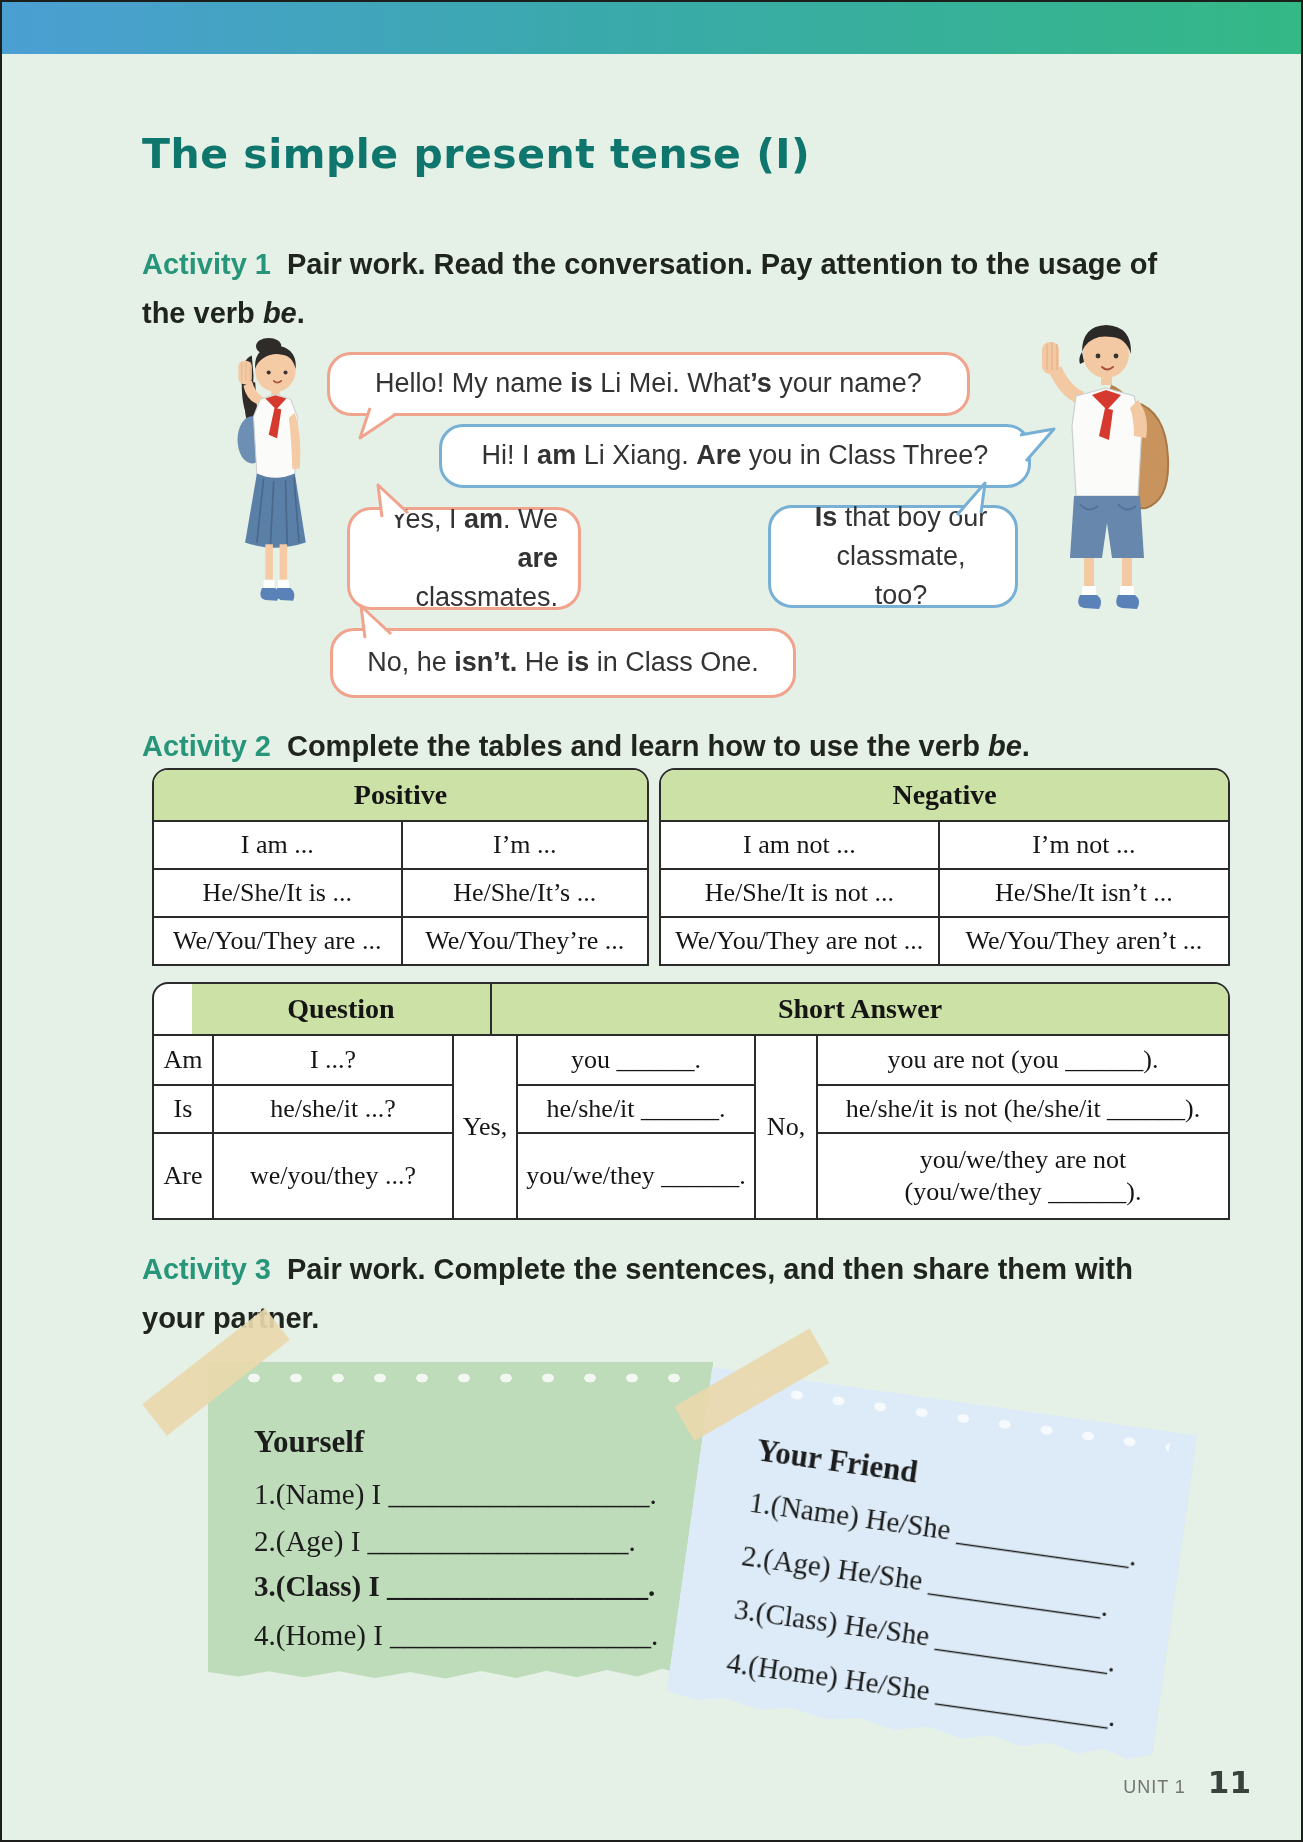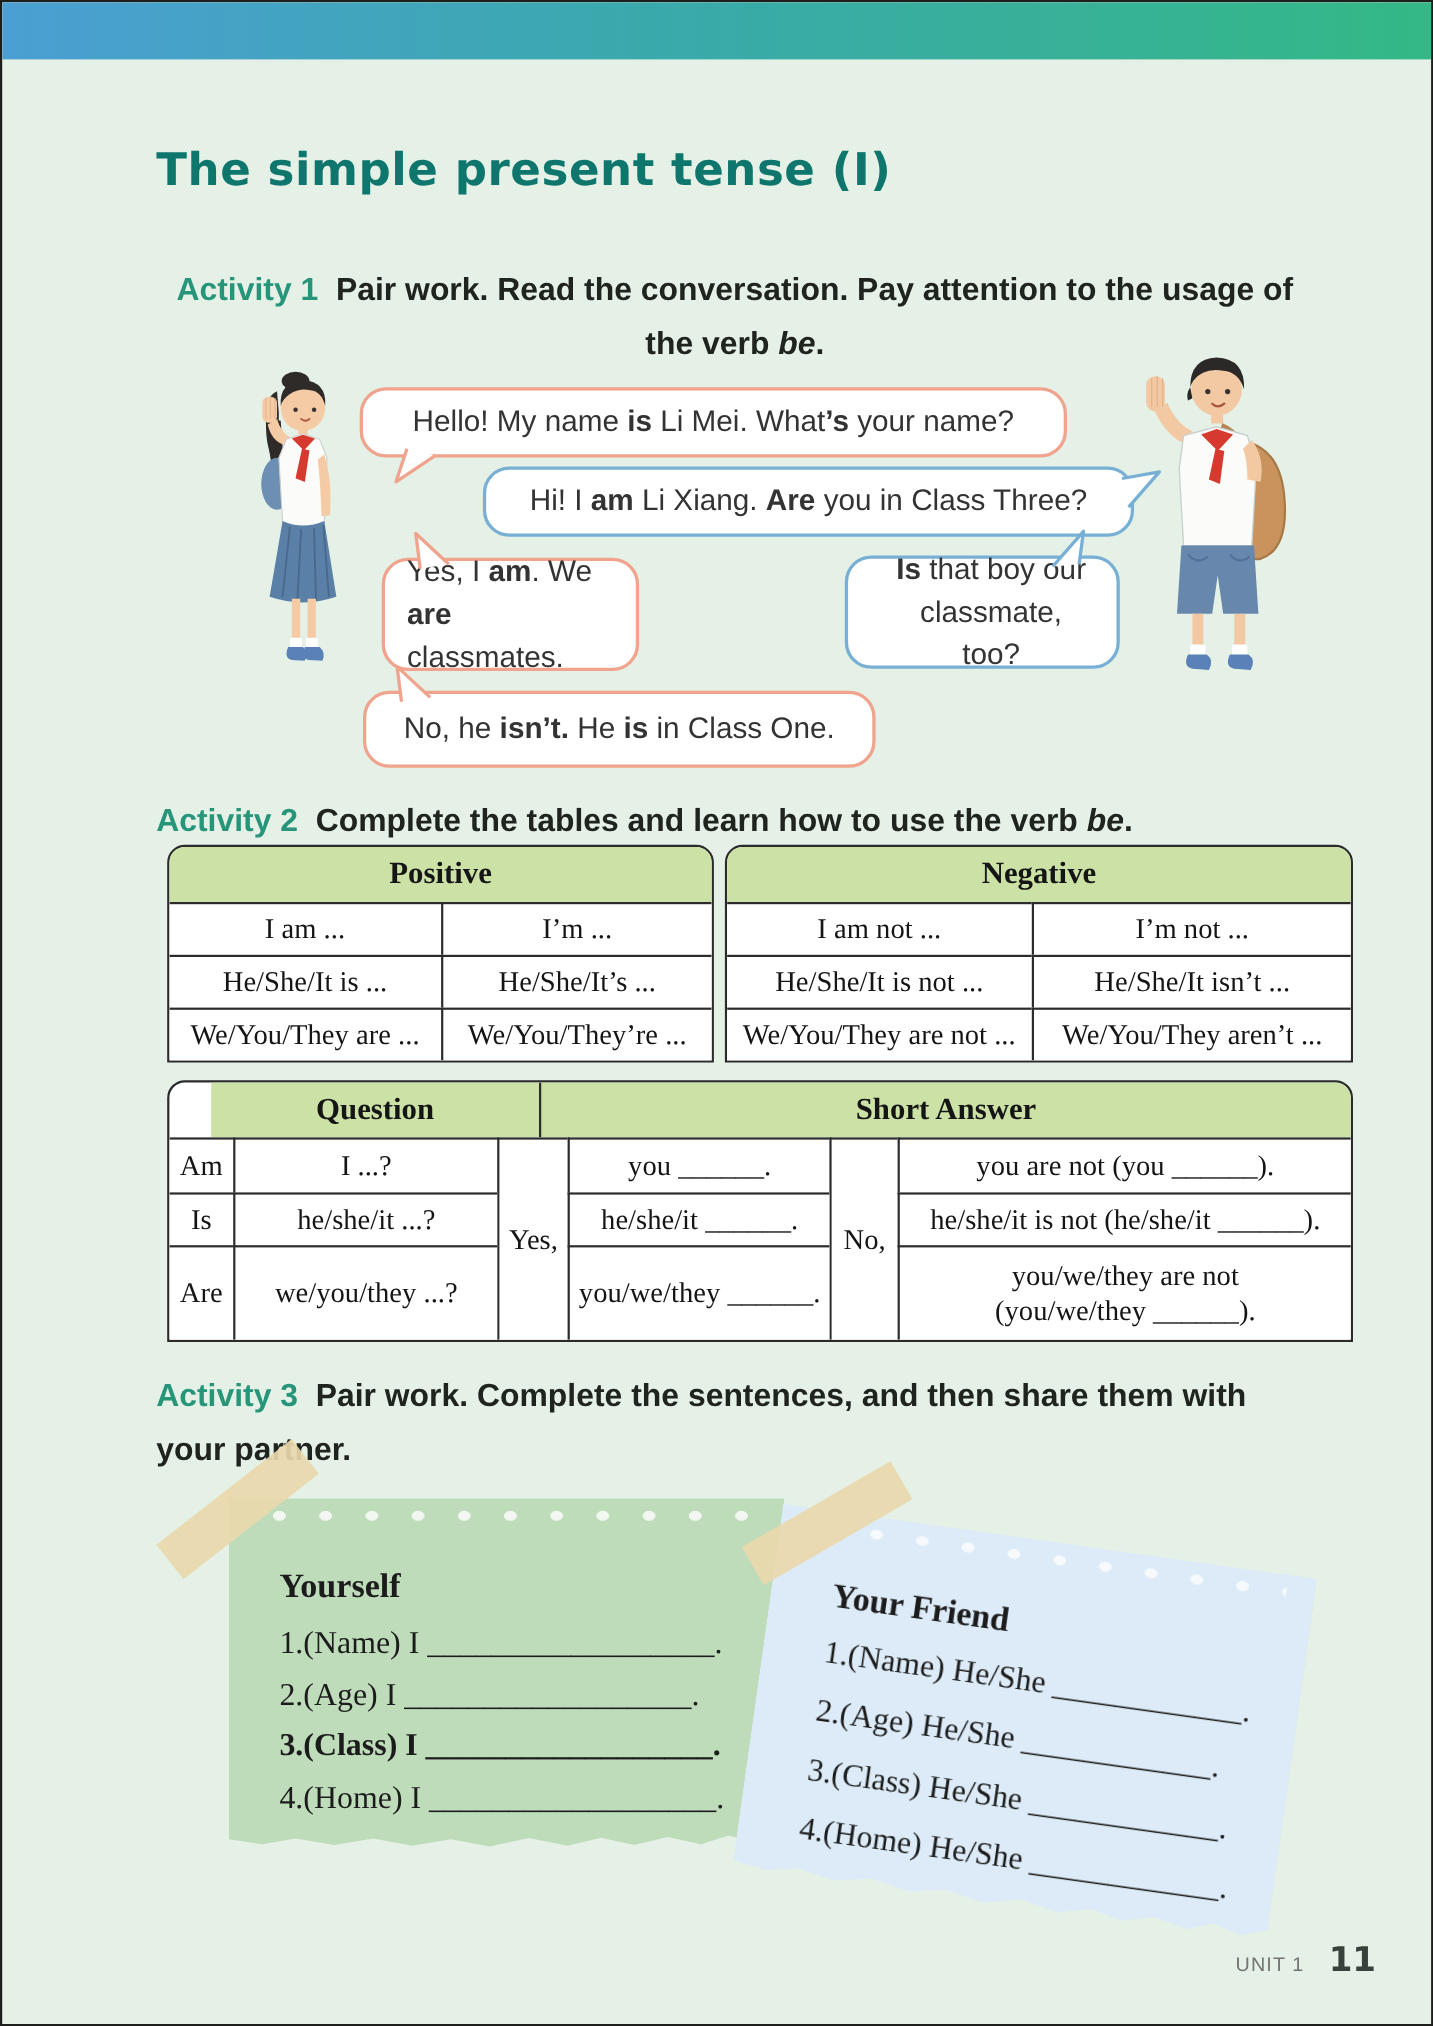--- a/index.html
+++ b/index.html
@@ -74,21 +74,21 @@
   .unit-label{font-size:18px;color:#737373;letter-spacing:1px;}
   .page-num{font-size:31px;font-weight:700;color:#39413c;font-family:"DejaVu Sans",sans-serif;}
 </style>
 </head>
 <body>
 
 <div class="topbar"></div>
 
 <div class="page-title">The simple present tense (I)</div>
 
-<div class="activity" style="top:238px;text-align:center;">
+<div class="activity" style="top:238px;">
   <span class="act-label">Activity 1</span><span><span>Pair work. Read the conversation. Pay attention to the usage of the verb </span><span class="i">be</span><span>.</span></span>
 </div>
 
 <div class="figure" style="left:205px;top:330px;">
   <svg viewBox="0 0 140 330" width="120" height="278">
     <path d="M52 28 Q38 34 40 62 Q40 92 50 106 L60 100 Q52 80 54 52 Z" fill="#2e2b29"></path>
     <path d="M46 58 Q40 90 48 112 Q52 124 46 134 L58 132 Q64 112 58 88 L56 60 Z" fill="#2e2b29"></path>
     <ellipse cx="80" cy="46" rx="24" ry="25" fill="#f5cba6"></ellipse>
     <path d="M56 44 Q54 18 80 16 Q106 18 104 44 Q100 28 88 27 Q76 24 66 31 Q58 36 56 44 Z" fill="#2e2b29"></path>
     <ellipse cx="72" cy="17" rx="15" ry="10" fill="#2e2b29"></ellipse>
@@ -154,21 +154,21 @@
 </div>
 
 <div class="bubble blue" style="left:437px;top:422px;width:586px;height:58px;">
   <span class="txt"><span>Hi! I </span><span class="b">am</span><span> Li Xiang. </span><span class="b">Are</span><span> you in Class Three?</span></span>
   <svg class="tail tail-r" viewBox="0 0 44 38">
       <path d="M6 8 L40 2 L12 34" fill="#fff" stroke="currentColor" stroke-width="3" stroke-linejoin="round"></path>
     </svg>
 </div>
 
 <div class="bubble pink left-align" style="left:345px;top:505px;width:228px;height:97px;">
-  <span class="txt" style="text-align:left;"><span>Yes, I </span><span class="b">am</span><span>. We </span><span class="b">are</span><span> classmates.</span></span>
+  <span class="txt" style="text-align:right;"><span>Yes, I </span><span class="b">am</span><span>. We </span><span class="b">are</span><span> classmates.</span></span>
   <svg class="tail tail-tl" viewBox="0 0 44 38">
       <path d="M8 36 L4 4 L34 32" fill="#fff" stroke="currentColor" stroke-width="3" stroke-linejoin="round"></path>
     </svg>
 </div>
 
 <div class="bubble blue left-align" style="left:766px;top:503px;width:244px;height:97px;">
   <span class="txt" style="text-align:center;padding-left:36px;"><span class="b">Is</span><span> that boy our classmate, too?</span></span>
   <svg class="tail tail-tr" viewBox="0 0 44 38">
       <path d="M10 36 L38 4 L34 34" fill="#fff" stroke="currentColor" stroke-width="3" stroke-linejoin="round"></path>
     </svg>

